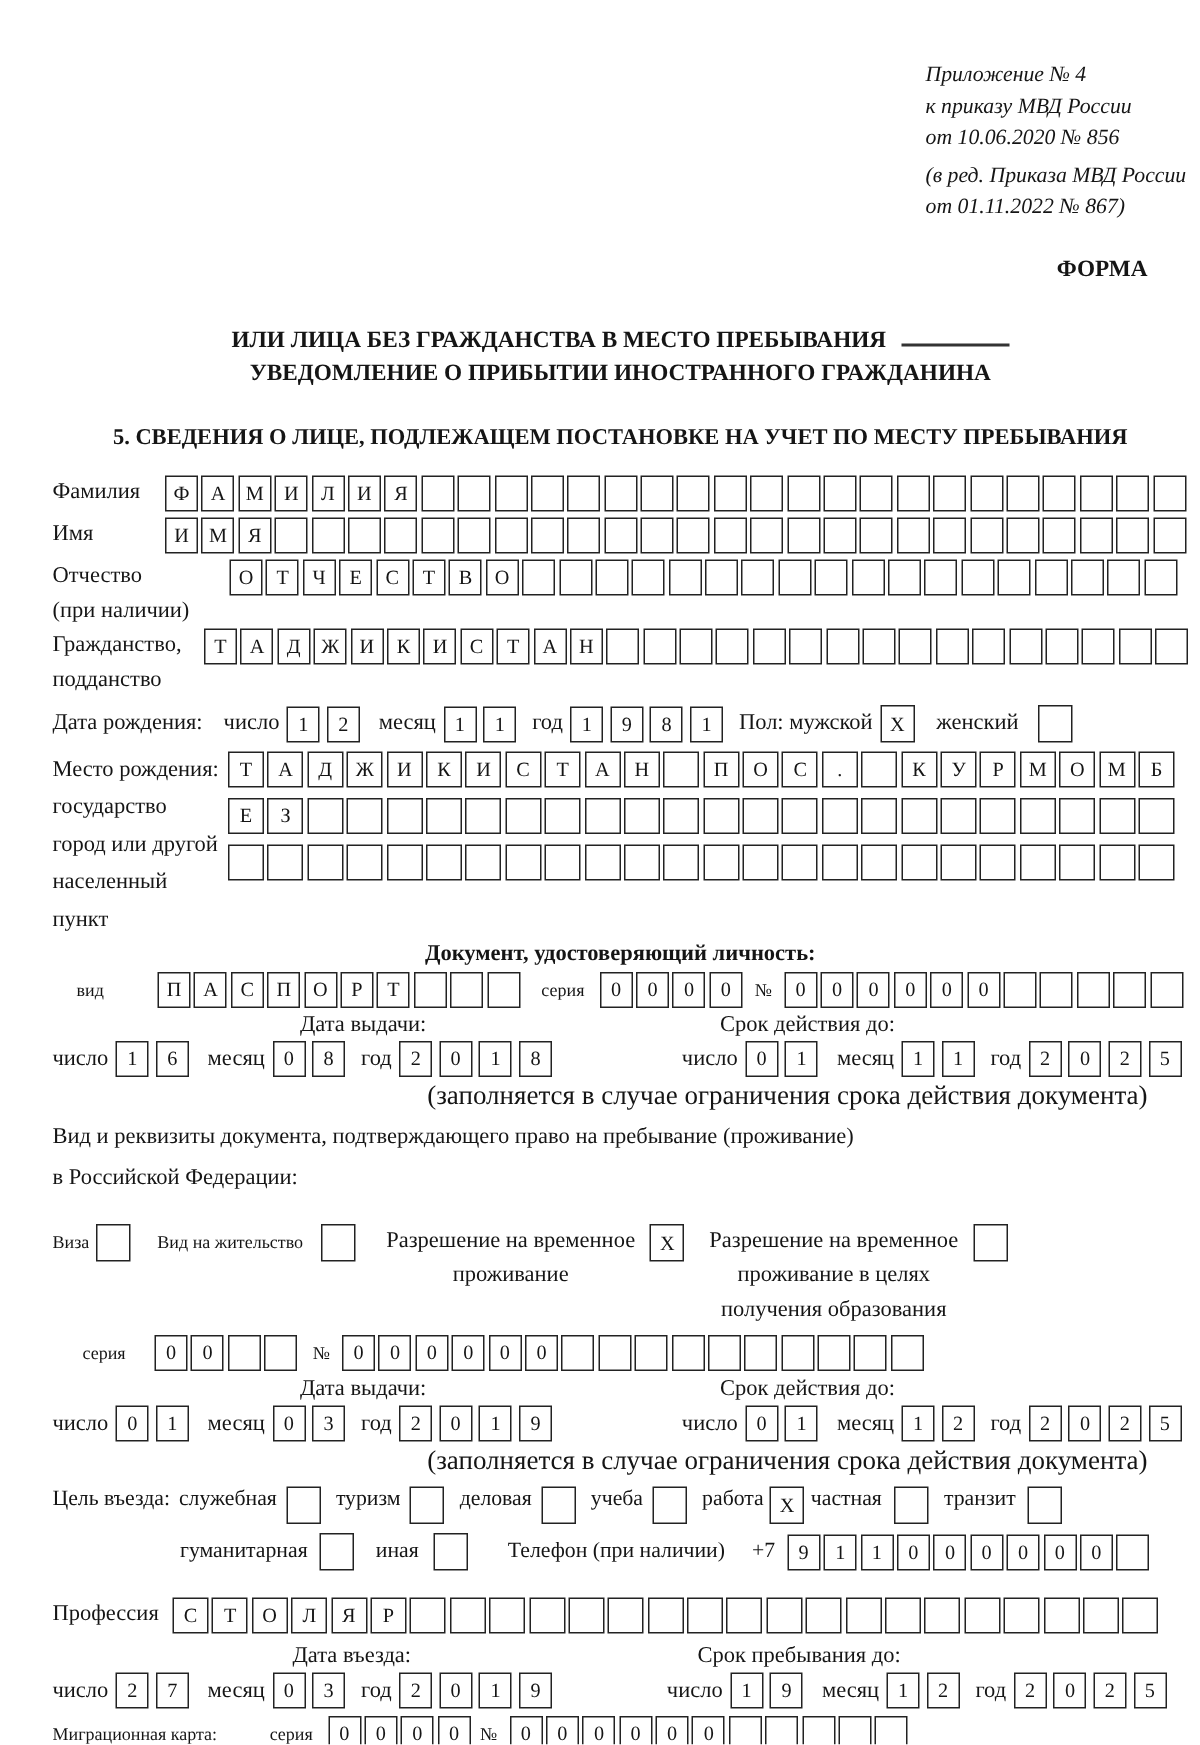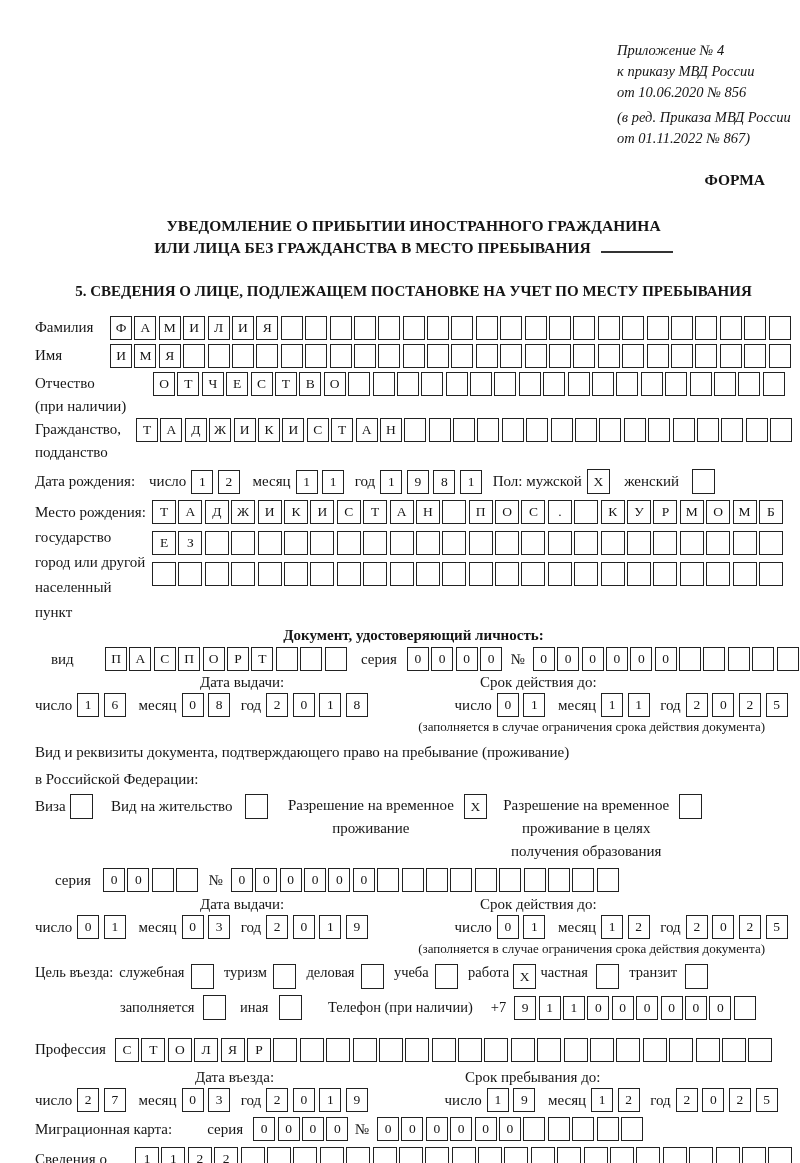--- a/index.html
+++ b/index.html
@@ -22,51 +22,51 @@
     box-sizing:border-box; flex:0 0 auto; width:22px; height:24px;
     border:1.7px solid #222; margin-right:2.4px;
     display:flex; align-items:center; justify-content:center;
     font-size:13.5px; line-height:1;
   }
   .wide .cell { width:24px; }
   .sp .cell { margin-right:4.6px; }
   .cbx .cell { width:23px; height:25px; }
   .cellcol .cells { margin-bottom:7px; }
 
-  .inline-lbl { font-size:15px; line-height:24px; flex:0 0 auto; }
+  .inline-lbl { font-size:12px; line-height:24px; flex:0 0 auto; }
   .daterow { display:flex; align-items:center; font-size:15px; }
   .dlbl { margin-right:5px; flex:0 0 auto; }
   .dgrp { display:flex; align-items:center; }
   .lblrow { position:relative; height:19px; font-size:15px; }
   .poslbl { position:absolute; top:0; white-space:nowrap; }
-  .note { font-size:13px; }
+  .note { font-size:18px; }
   .cb-label { text-align:center; white-space:pre-line; font-size:15px; line-height:23px; }
 </style>
 </head>
 <body>
 
 <div class="page">
 
   <div class="ref-block">
     <div>Приложение № 4</div>
     <div>к приказу МВД России</div>
     <div>от 10.06.2020 № 856</div>
     <div class="grp2">
       <div>(в ред. Приказа МВД России</div>
       <div>от 01.11.2022 № 867)</div>
     </div>
   </div>
 
   <div class="forma">ФОРМА</div>
 
   <div class="title">
-    <div>УВЕДОМЛЕНИЕ О ПРИБЫТИИ ИНОСТРАННОГО ГРАЖДАНИНА</div>
     <div>
       <span>ИЛИ ЛИЦА БЕЗ ГРАЖДАНСТВА В МЕСТО ПРЕБЫВАНИЯ</span><span class="blank-line"></span>
     </div>
+    <div>УВЕДОМЛЕНИЕ О ПРИБЫТИИ ИНОСТРАННОГО ГРАЖДАНИНА</div>
   </div>
 
   <div class="section-head">5. СВЕДЕНИЯ О ЛИЦЕ, ПОДЛЕЖАЩЕМ ПОСТАНОВКЕ НА УЧЕТ ПО МЕСТУ ПРЕБЫВАНИЯ</div>
 
   <div class="frow" style="margin-top:16px">
     <div class="lbl" style="width:75px">Фамилия</div>
     <div class="cells">
         <div class="cell">Ф</div>
         <div class="cell">А</div>
         <div class="cell">М</div>
@@ -398,21 +398,21 @@
     </div>
   </div>
 
   <div class="note" style="margin-top:2px; text-align:right; padding-right:27px">(заполняется в случае ограничения срока действия документа)</div>
 
   <div style="font-size:15px; line-height:27px; margin-top:4px">
     <div>Вид и реквизиты документа, подтверждающего право на пребывание (проживание)</div>
     <div>в Российской Федерации:</div>
   </div>
 
-  <div class="frow" style="margin-top:1px">
+  <div class="frow" style="margin-top:17px">
     <span class="inline-lbl">Виза</span>
     <div class="cells cbx" style="margin-left:4px">
         <div class="cell"></div>
       </div>
     <span class="inline-lbl" style="margin-left:16px">Вид на жительство</span>
     <div class="cells cbx" style="margin-left:12px">
         <div class="cell"></div>
       </div>
     <div class="cb-label" style="margin-left:18px">Разрешение на временное
 проживание</div>
@@ -528,21 +528,21 @@
     <div class="cells cbx" style="margin-left:8px">
         <div class="cell"></div>
       </div>
     <span style="margin-left:8px">транзит</span>
     <div class="cells cbx" style="margin-left:8px">
         <div class="cell"></div>
       </div>
   </div>
 
   <div class="frow" style="margin-top:6px; align-items:center; font-size:14.5px">
-    <span style="margin-left:85px">заполняется</span>
+    <span style="margin-left:85px">гуманитарная</span>
     <div class="cells cbx" style="margin-left:8px">
         <div class="cell"></div>
       </div>
     <span style="margin-left:12px">иная</span>
     <div class="cells cbx" style="margin-left:10px">
         <div class="cell"></div>
       </div>
     <span style="margin-left:24px">Телефон (при наличии)</span>
     <span style="margin-left:18px">+7</span>
     <div class="cells" style="margin-left:8px">

